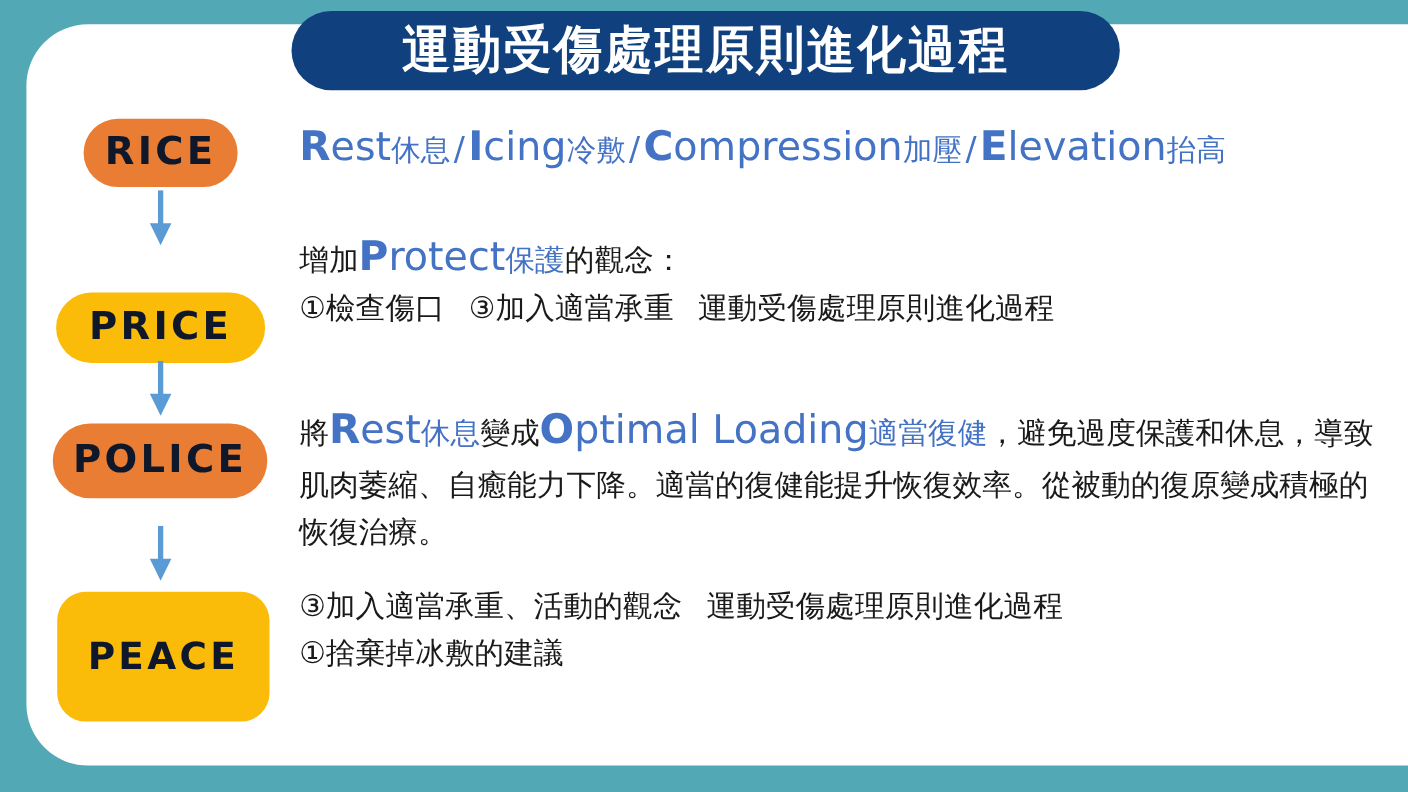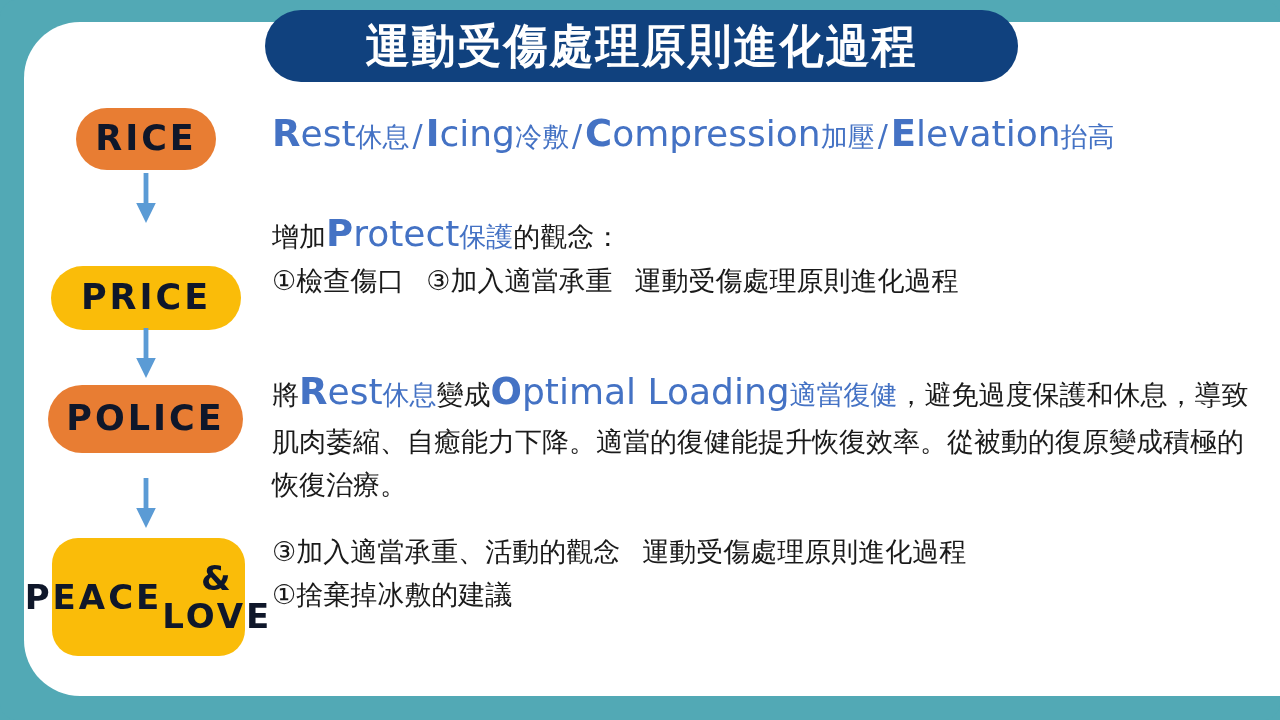--- a/index.html
+++ b/index.html
@@ -215,21 +215,20 @@
     </div>
 
     <div class="arrow arrow-3">
       <svg viewBox="0 0 28 50" xmlns="http://www.w3.org/2000/svg" aria-hidden="true">
         <path d="M11.6 0 h4.8 v30 h7.4 L14 50 L4.2 30 h7.4 Z" fill="#5b9bd5"></path>
       </svg>
     </div>
 
     <div class="pill pill-yellow pill-peacelove">
       <span class="pl-line">PEACE</span>
-      <span class="pl-line">&amp; LOVE</span>
     </div>
 
   </div>
 
   <div class="content-col">
 
     <div class="block block-rice">
       <span class="line">
         <span class="blue cap">R</span><span class="blue latin">est</span><span class="blue cjk">休息</span><span class="sep">/</span><span class="blue cap">I</span><span class="blue latin">cing</span><span class="blue cjk">冷敷</span><span class="sep">/</span><span class="blue cap">C</span><span class="blue latin">ompression</span><span class="blue cjk">加壓</span><span class="sep">/</span><span class="blue cap">E</span><span class="blue latin">levation</span><span class="blue cjk">抬高</span>
       </span>

